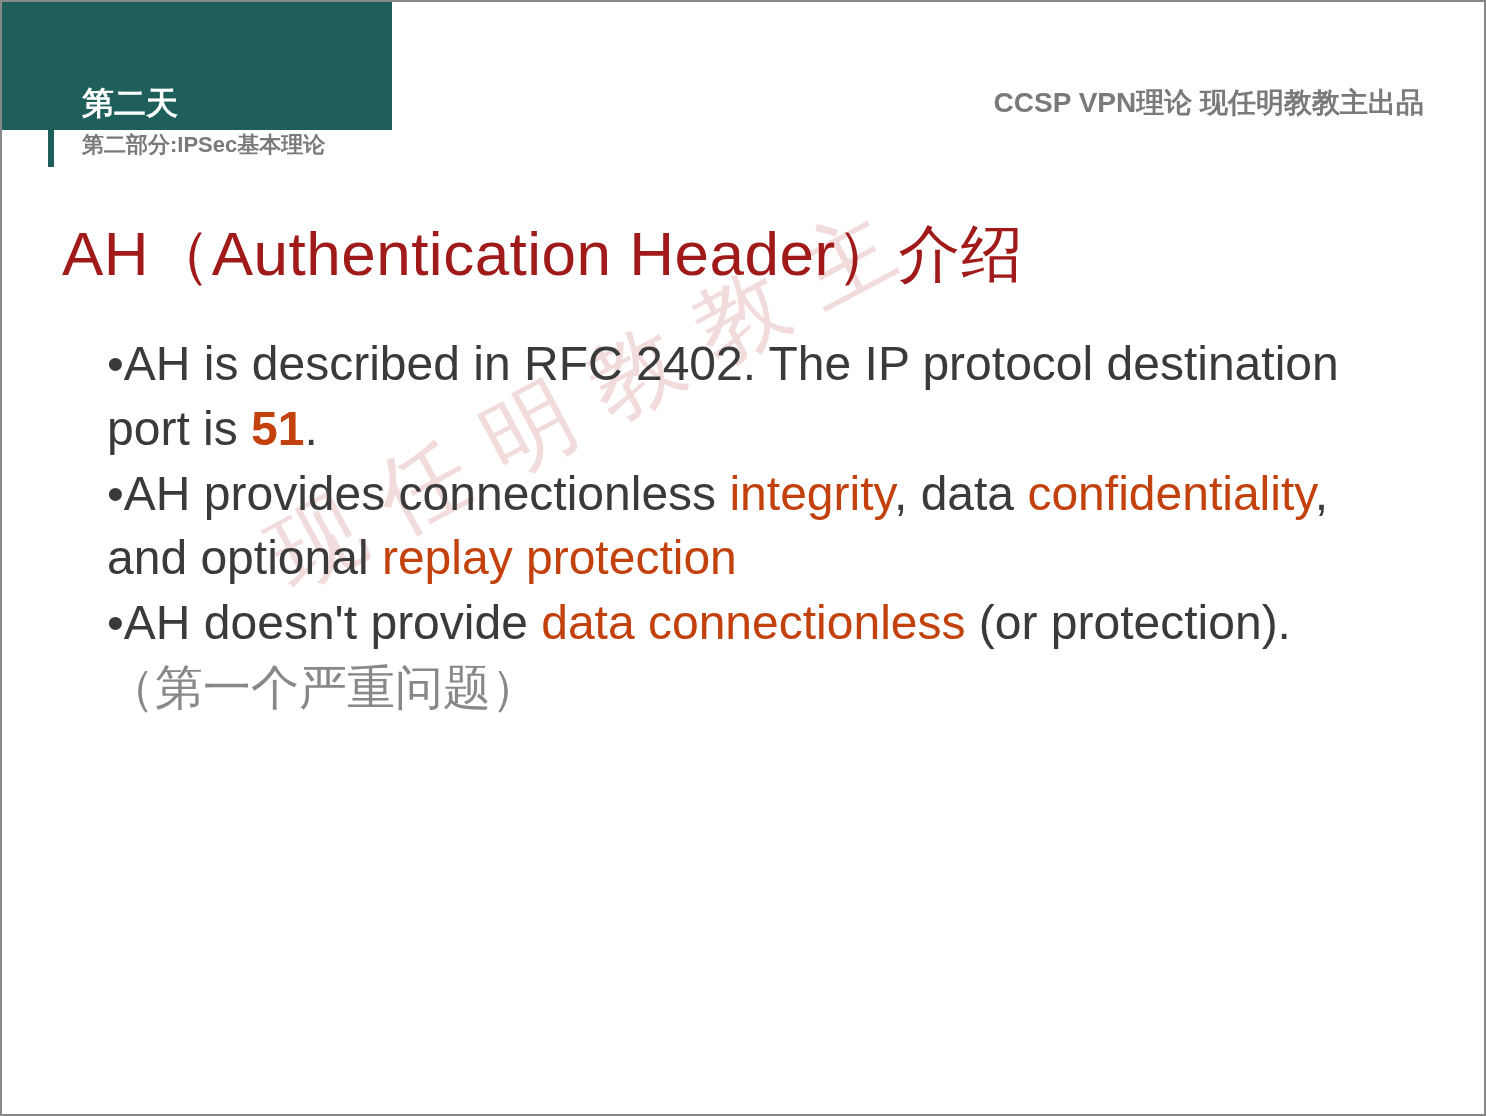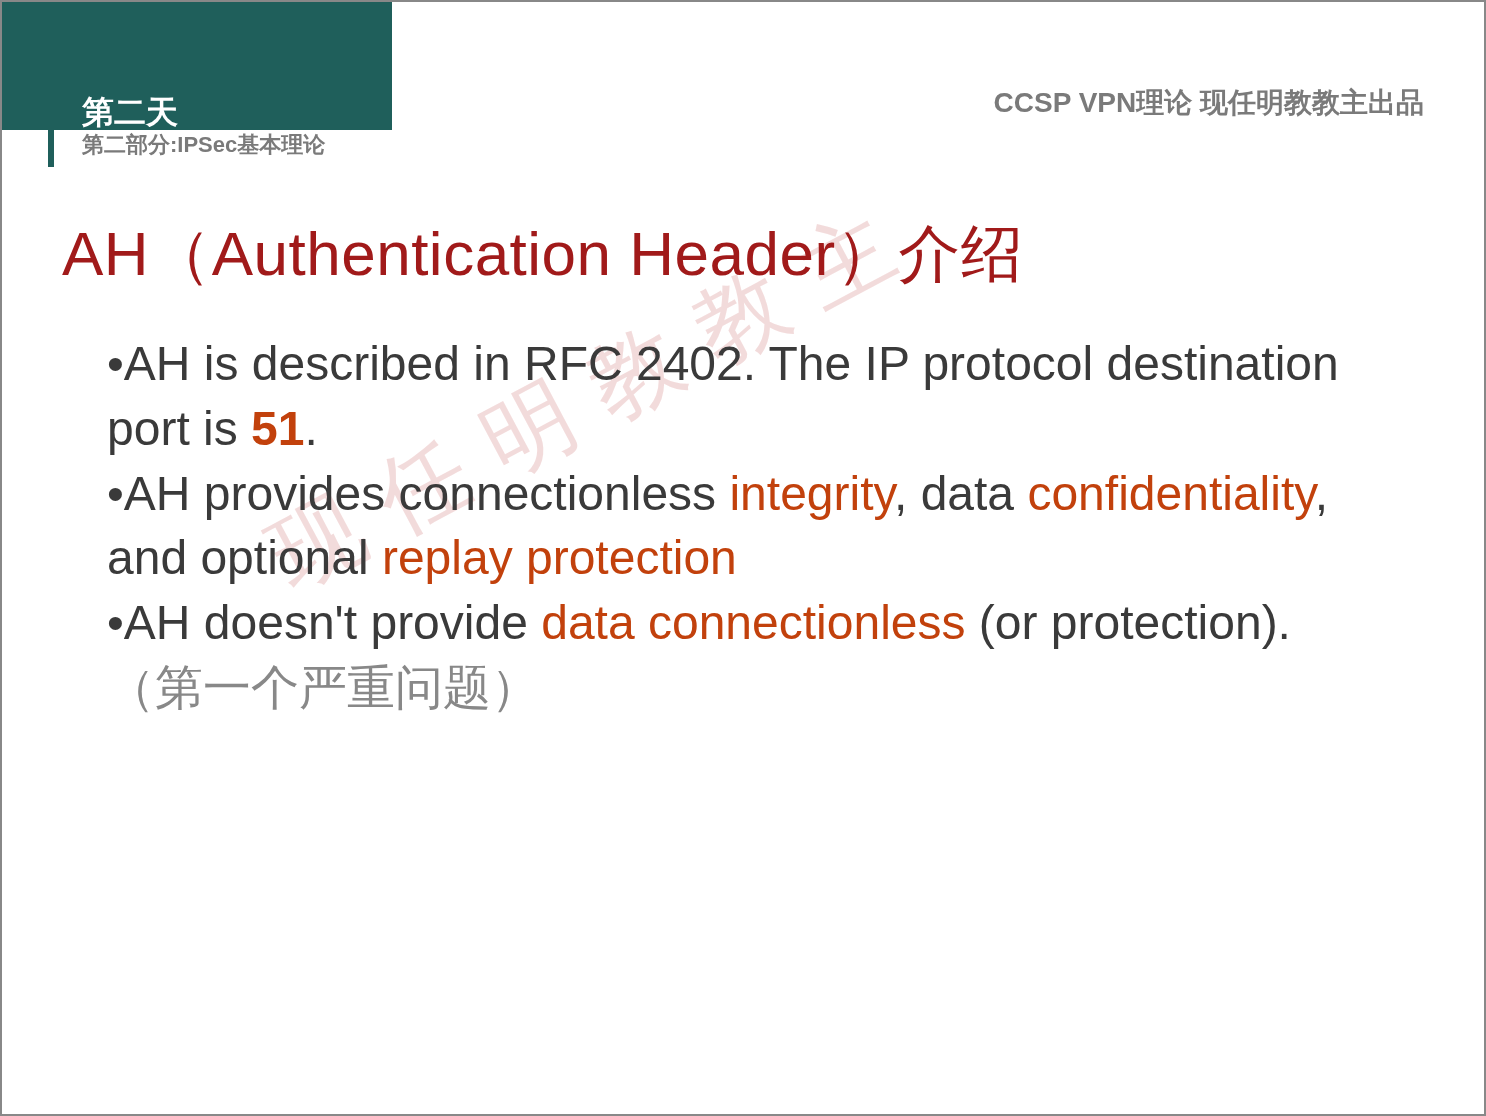--- a/index.html
+++ b/index.html
@@ -27,21 +27,20 @@
     height: 165px;
     background: #1f5f5b;
   }
   .day-label {
     position: absolute;
     left: 80px;
     top: 80px;
     color: #fff;
     font-size: 32px;
     font-weight: bold;
-    margin-top: 9px;
   }
   .section-label {
     position: absolute;
     left: 80px;
     top: 128px;
     color: #7a7a7a;
     font-size: 22px;
     font-weight: bold;
   }
   .course-label {

